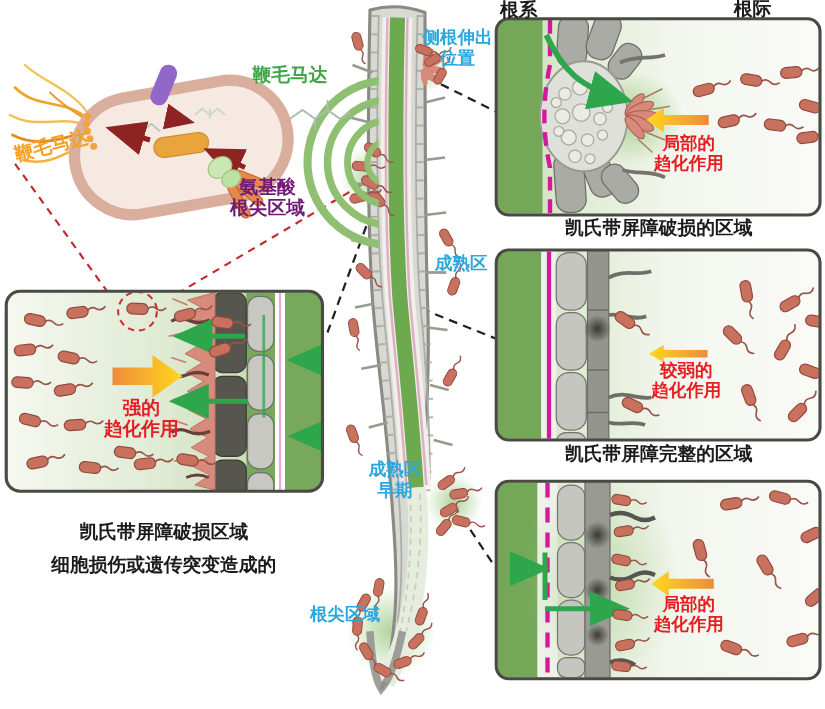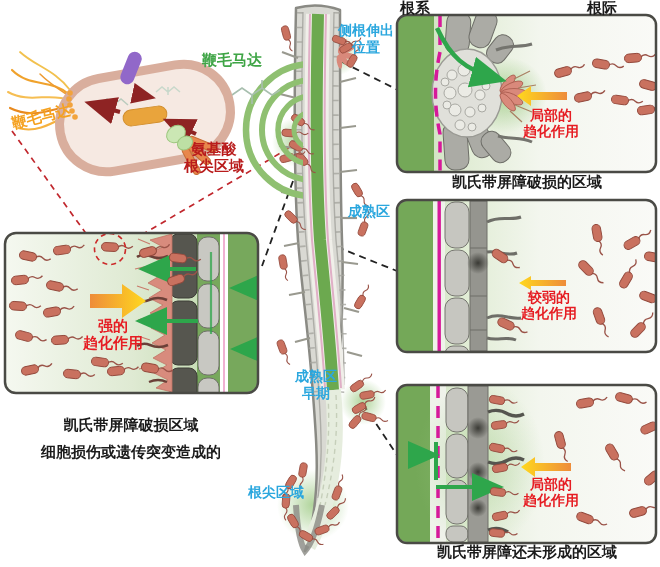--- a/index.html
+++ b/index.html
@@ -5,21 +5,21 @@
   html,body{margin:0;padding:0;background:#fff;}
   #canvas{position:relative;width:660px;height:567px;background:#fff;overflow:hidden;
           font-family:"DejaVu Sans","Liberation Sans",sans-serif;}
   #scene{position:absolute;left:0;top:0;}
   .lbl{position:absolute;font-weight:bold;white-space:nowrap;line-height:1.12;}
   .ctr{transform:translateX(-50%);}
   .cyan{color:#2BA7DE;}
   .red{color:#E61D23;}
   .orange{color:#F5A11F;}
   .green{color:#3FA546;}
-  .brown{color:#b91c1c;}
+  .brown{color:#701a75;}
   .blk{color:#1b1b1b;}
   .s14{font-size:14px;}
   .s15{font-size:15px;}
 </style>
 </head>
 <body>
 
 <div id="canvas">
 
 <svg id="scene" width="660" height="567" viewBox="0 0 660 567">
@@ -405,23 +405,23 @@
 
 <div class="lbl blk s15 ctr" style="left:415px;top:0px;">根系</div>
 <div class="lbl blk s15 ctr" style="left:602px;top:0px;font-family:Liberation Serif, serif;">根际</div>
 
 <div class="lbl red s14 ctr" style="left:551px;top:108px;">局部的</div>
 <div class="lbl red s14 ctr" style="left:551px;top:124px;">趋化作用</div>
 <div class="lbl blk s15 ctr" style="left:527px;top:174px;">凯氏带屏障破损的区域</div>
 
 <div class="lbl red s14 ctr" style="left:549px;top:290px;">较弱的</div>
 <div class="lbl red s14 ctr" style="left:549px;top:306px;">趋化作用</div>
+<div class="lbl blk s15 ctr" style="left:527px;top:355px;">凯氏带屏障完整的区域</div>
 
 <div class="lbl red s14 ctr" style="left:551px;top:477px;">局部的</div>
 <div class="lbl red s14 ctr" style="left:551px;top:493px;">趋化作用</div>
-<div class="lbl blk s15 ctr" style="left:527px;top:544px;">凯氏带屏障还未形成的区域</div>
 
 <div class="lbl red s15 ctr" style="left:113px;top:318px;">强的</div>
 <div class="lbl red s15 ctr" style="left:113px;top:335px;">趋化作用</div>
 <div class="lbl blk s15 ctr" style="left:131px;top:397px;margin-top:47px;">细胞损伤或遗传突变造成的</div>
 <div class="lbl blk s15 ctr" style="left:131px;top:417px;">凯氏带屏障破损区域</div>
 
 </div>
 
 </body></html>

